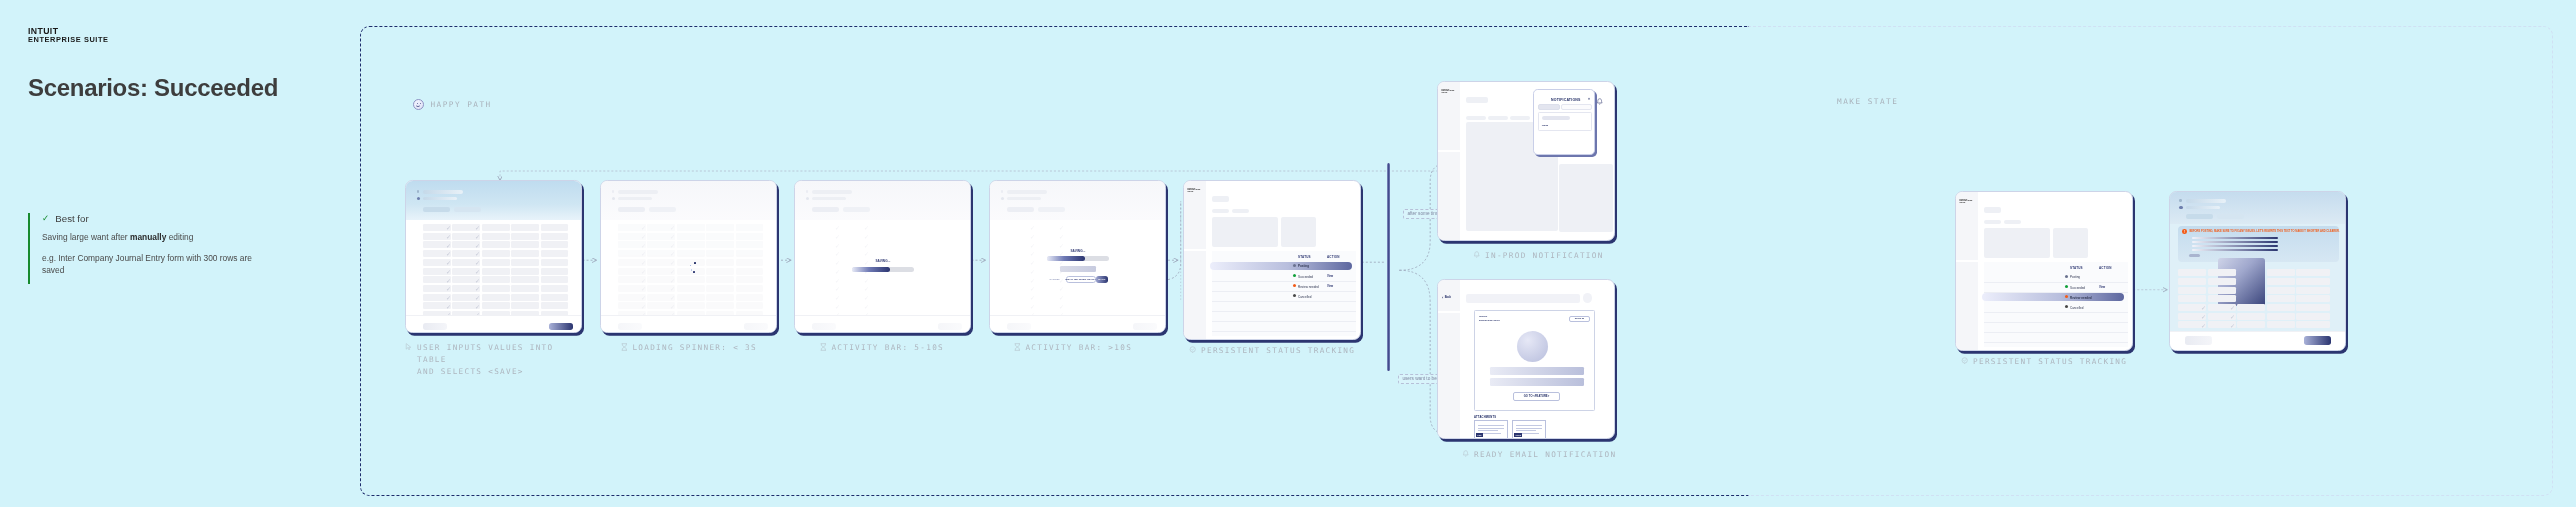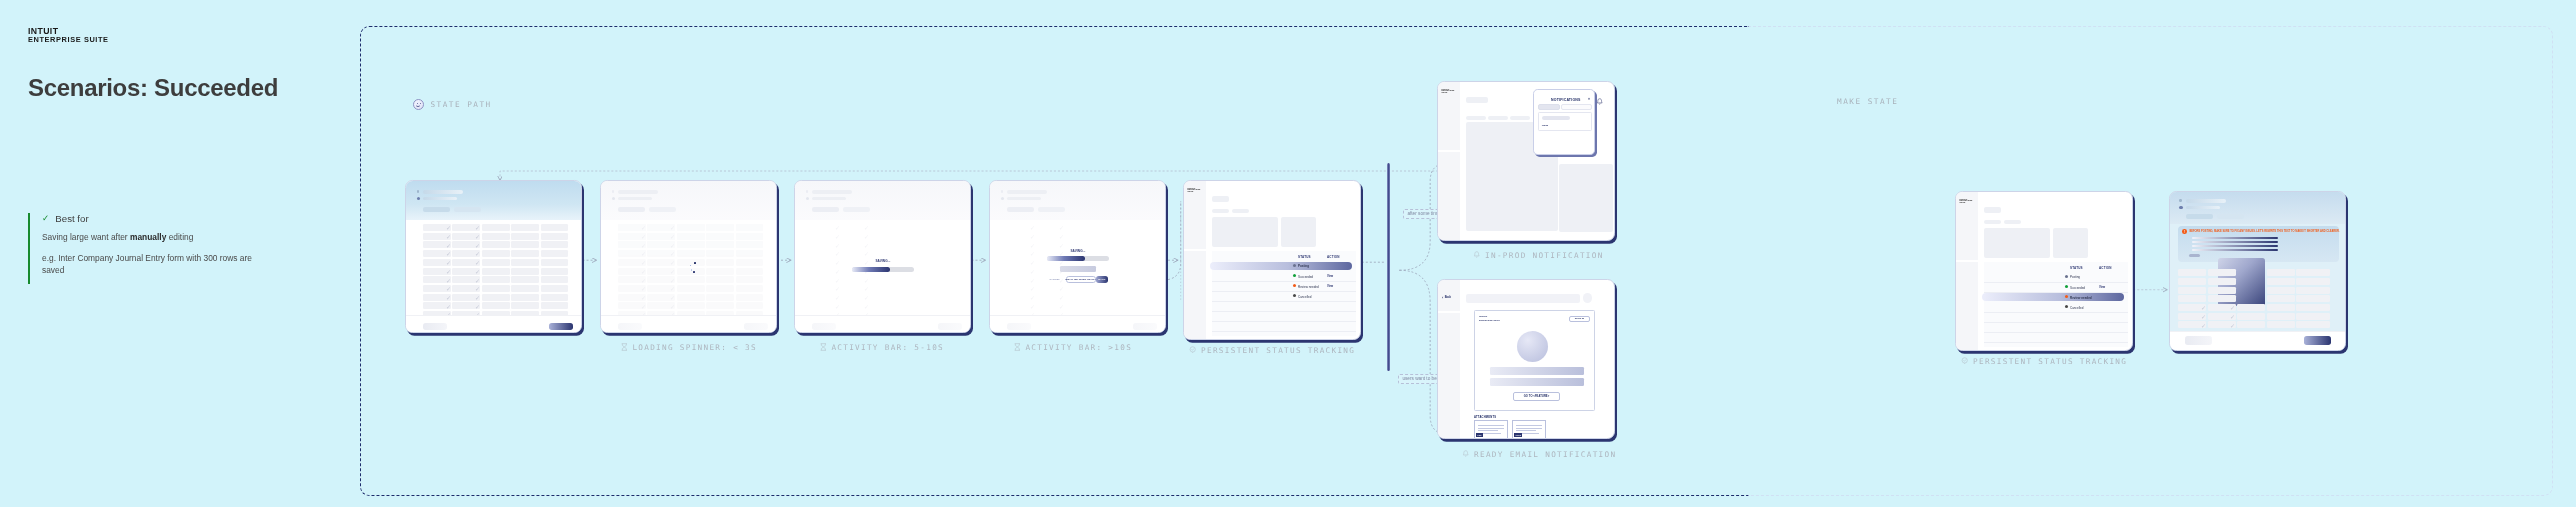--- a/index.html
+++ b/index.html
@@ -212,21 +212,21 @@
     <div class="bestfor-line">e.g. Inter Company Journal Entry form with 300 rows are saved</div>
   </div>
 
   <div class="region" style="left:360px; top:25.5px; width:1389px; height:470px; border-right:none; border-radius:9.4px 0 0 9.4px;"></div>
   <div class="region faint" style="left:1748px; top:25.5px; width:805px; height:470px; border-left:none; border-radius:0 9.4px 9.4px 0;"></div>
 
   <div class="region-label" style="left:413px; top:99px;">
     <span class="smiley">
         <i></i>
       </span>
-    <span>STATE PATH</span>
+    <span>HAPPY PATH</span>
   </div>
   <div class="region-label" style="left:1837px; top:97px;">
     <span>MAKE STATE</span>
   </div>
 
   <svg class="conn" viewBox="0 0 3840 756" width="2576" height="507">
     <defs>
       <marker id="ar" markerWidth="7" markerHeight="7" refX="5" refY="3" orient="auto">
         <path d="M0,0 L6,3 L0,6" fill="none" stroke="#9aa3b8" stroke-width="1"></path>
       </marker>
@@ -351,20 +351,27 @@
       <div class="row" style="left:46px;top:130px;width:28px;"></div>
         <div class="tick" style="left:69px;top:131px;">✓</div>
       <div class="row" style="left:76px;top:130px;width:28px;"></div>
       <div class="row" style="left:105px;top:130px;width:28px;"></div>
       <div class="row" style="left:135px;top:130px;width:27px;"></div>
     </div>
 
     <div class="footer-bar"></div>
     <div class="btn-ghost" style="left:17px;top:142px;"></div>
     <div class="btn-solid" style="left:143px;top:142px;"></div>
+  </div>
+  <div class="card-cap" style="left:405px; top:342px; width:181px;">
+    <svg class="cap-ico" width="7.4" height="7.4" viewBox="0 0 12 12">
+        <path d="M2 1 L2 10 L4.5 7.6 L6.2 11 L7.6 10.3 L6 7 L9.5 7 Z" fill="none" stroke="#aeb6bf" stroke-width="1"></path>
+      </svg>
+    <span>USER INPUTS VALUES INTO TABLE
+AND SELECTS &lt;SAVE&gt;</span>
   </div>
 
   <div class="card" style="left:600px; top:180px; width:177px; height:153px;">
     <div class="hdrband plain"></div>
     <div class="sk" style="position:absolute;left:10.7px;top:9.4px;width:2.7px;height:2.7px;border-radius:50%;background:#ebedf3;"></div>
     <div class="sk" style="position:absolute;left:17.4px;top:8.7px;width:40px;height:4px;background:#edeff4;"></div>
     <div class="sk" style="position:absolute;left:10.7px;top:16px;width:3.4px;height:3.4px;border-radius:50%;background:#e4e7ef;"></div>
     <div class="sk" style="position:absolute;left:17.4px;top:16px;width:34px;height:3.4px;background:#edeff4;"></div>
     <div class="sk" style="position:absolute;left:17.4px;top:25.5px;width:27px;height:5.4px;background:#eceef4;"></div>
     <div class="sk" style="position:absolute;left:48px;top:25.5px;width:27px;height:5.4px;background:#eff1f6;"></div>

